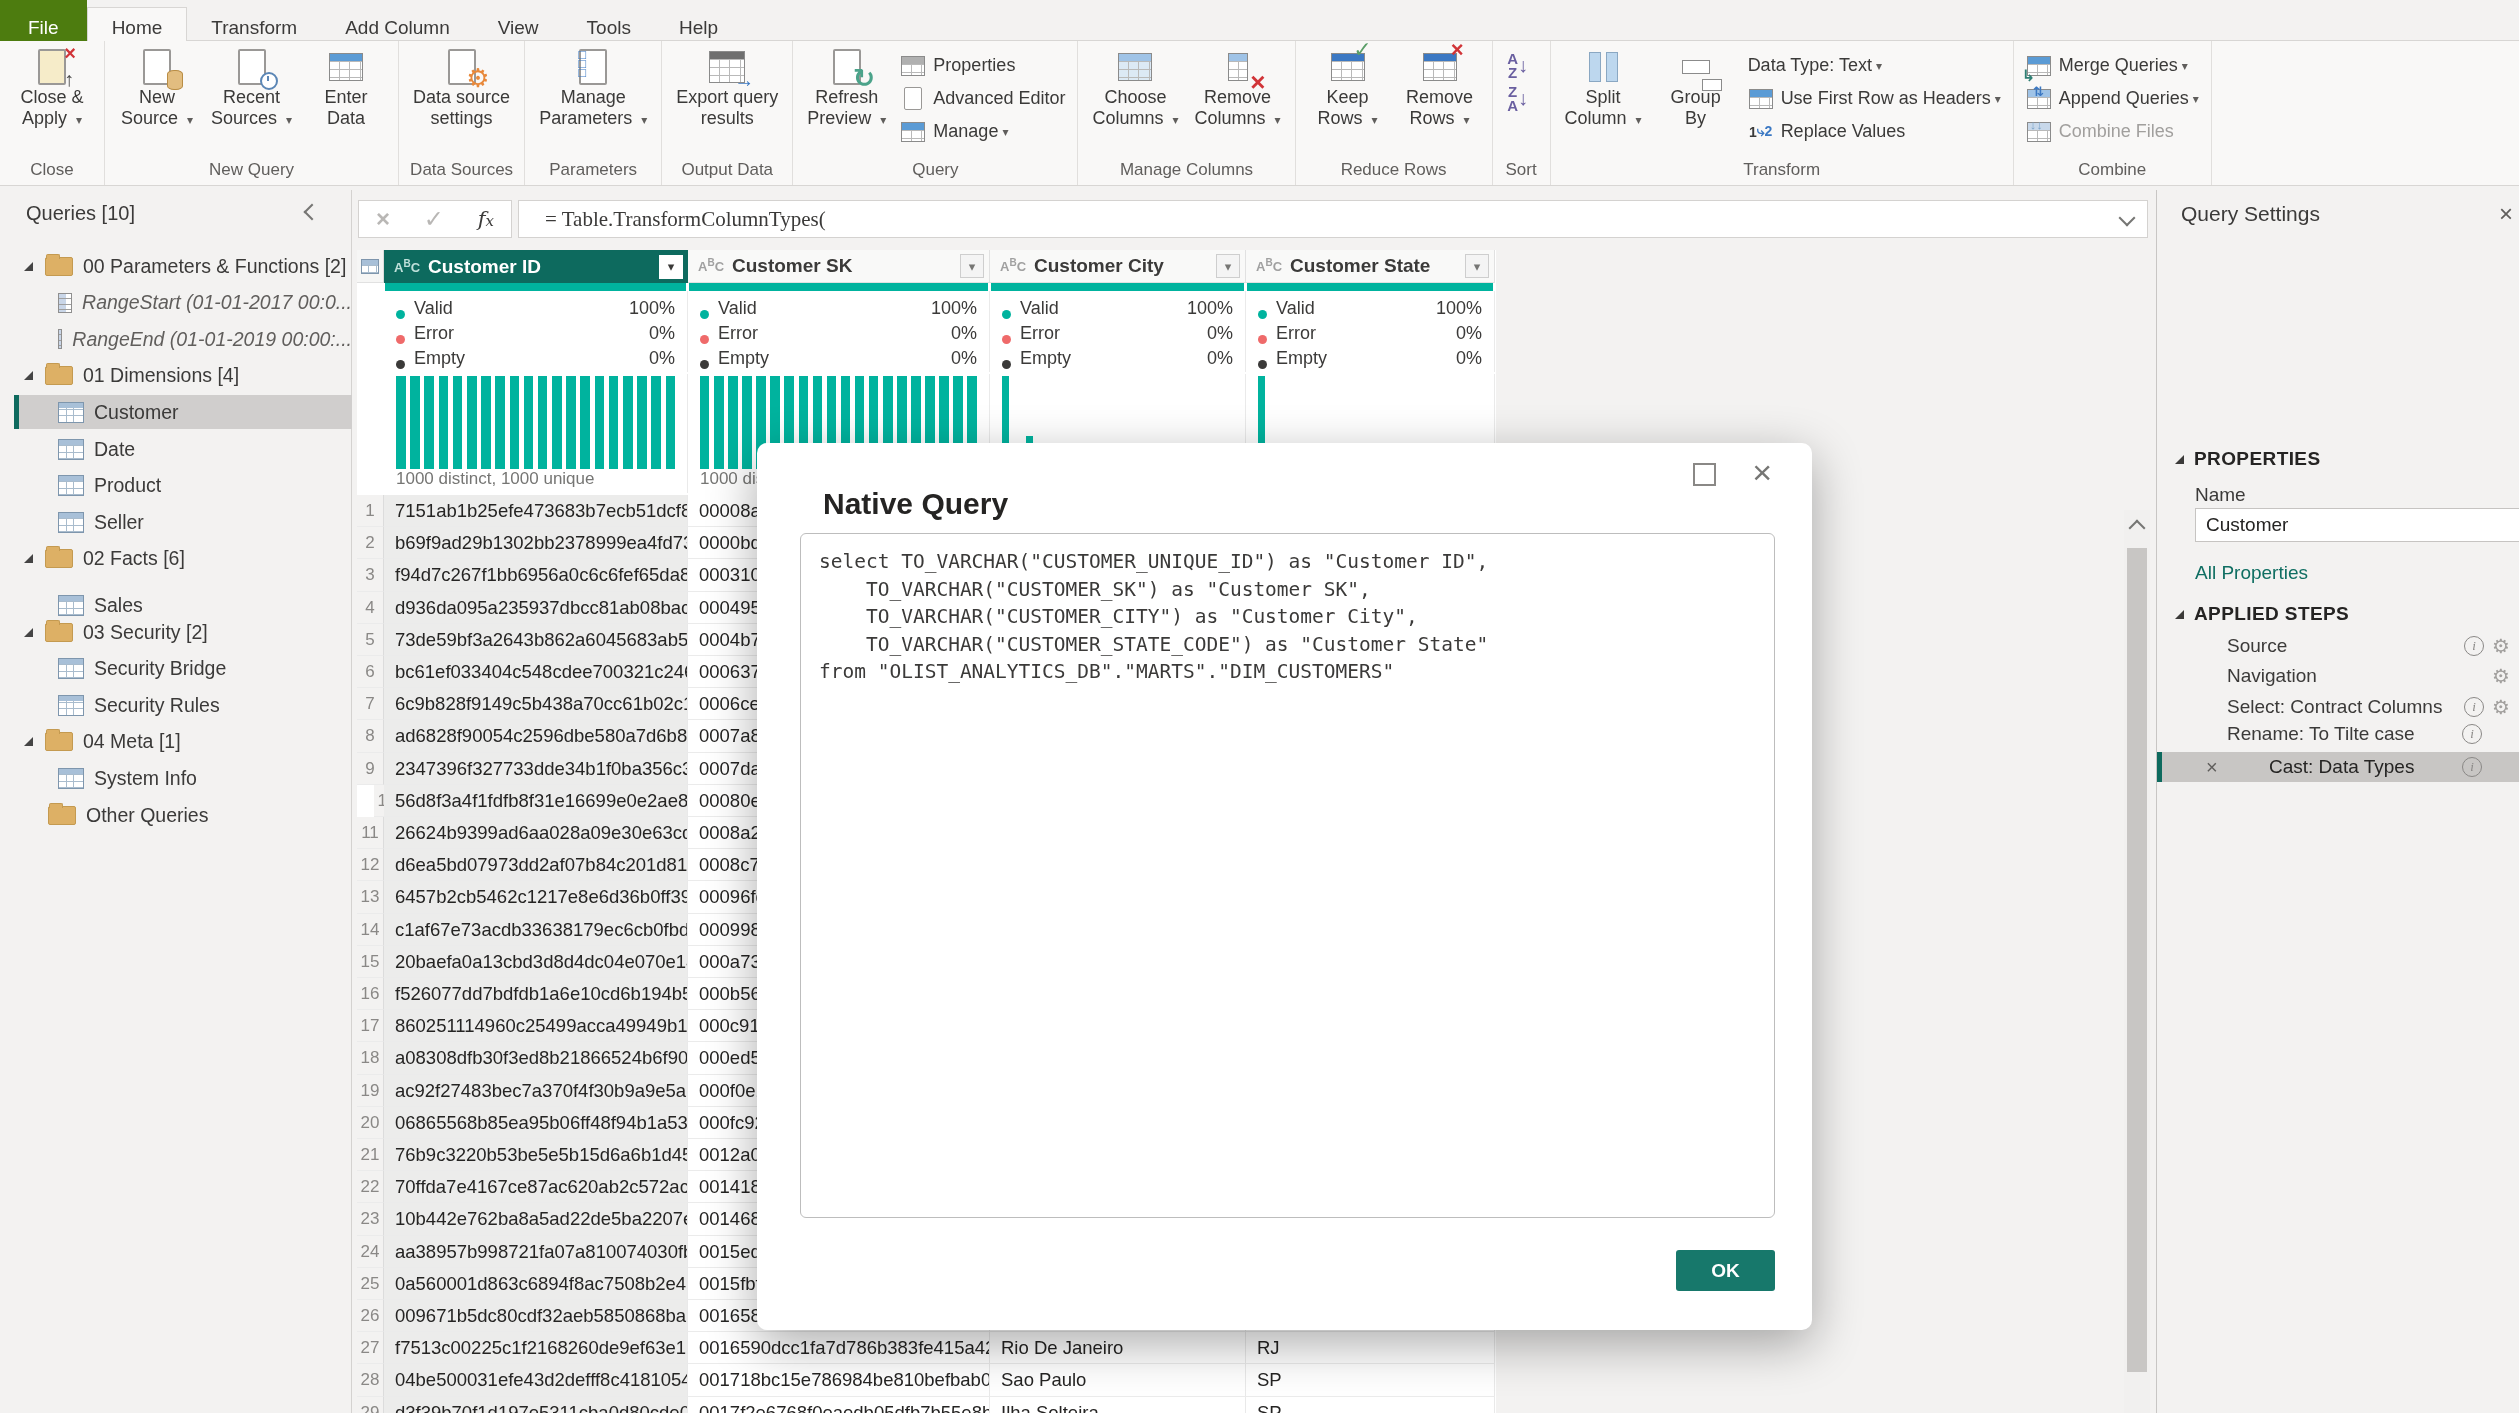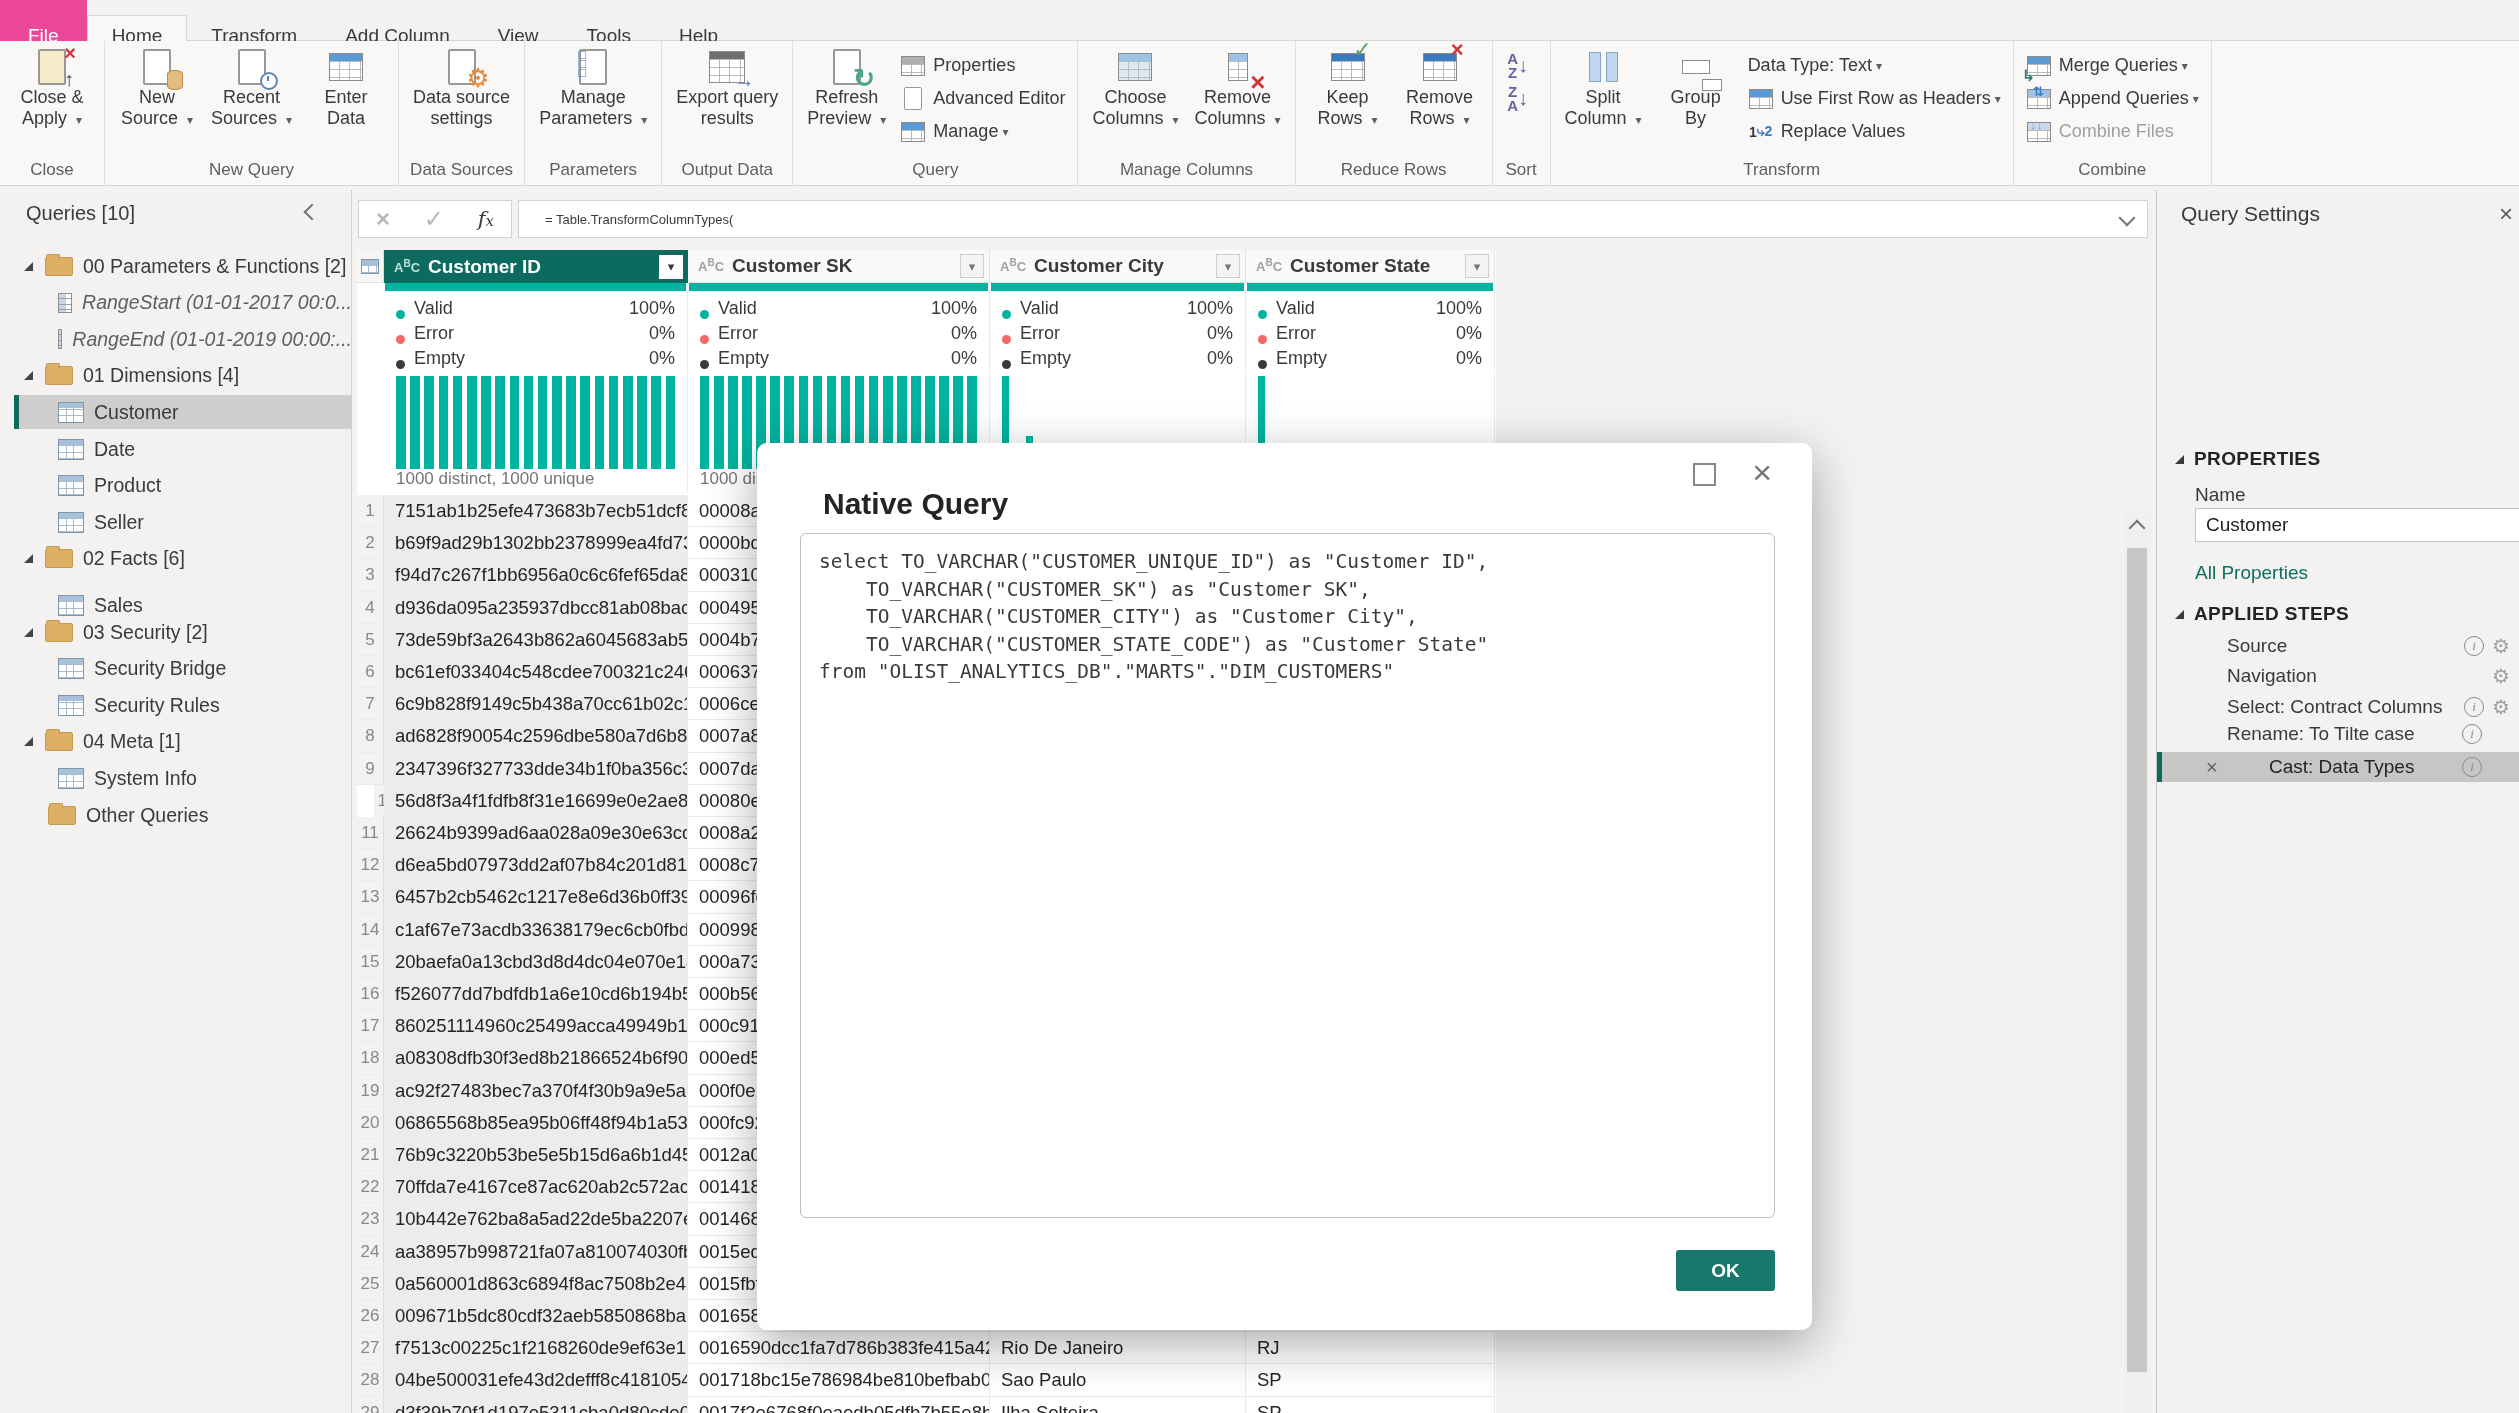--- a/index.html
+++ b/index.html
@@ -3,21 +3,21 @@
 <meta charset="utf-8">
 <style>
   html,body{margin:0;padding:0;}
   body{width:2519px;height:1413px;overflow:hidden;position:relative;background:#f3f2f1;
        font-family:"Liberation Sans","DejaVu Sans",sans-serif;color:#3b3a39;
        -webkit-font-smoothing:antialiased;}
   .abs{position:absolute;}
   
   #tabstrip{left:0;top:0;width:2519px;height:40px;background:#f3f2f1;border-bottom:1px solid #d8d6d4;}
   .tab{display:inline-block;height:40px;line-height:40px;padding:0 24px;font-size:19px;color:#3b3a39;cursor:default;}
-  .tab.file{background:#ec4899;color:#fff;padding:16px 28px;}
+  .tab.file{background:#4d7c0f;color:#fff;padding:8px 28px;}
   .tab.active{background:#f9f8f7;border:1px solid #d8d6d4;border-bottom:1px solid #f9f8f7;box-sizing:border-box;}
   
   #ribbon{left:0;top:41px;width:2519px;height:144px;background:#f9f8f7;border-bottom:1px solid #d8d6d4;display:flex;align-items:stretch;}
   .rgroup{position:relative;display:flex;flex-direction:column;border-right:1px solid #e1dfdd;padding:2px 6px 0 6px;}
   .rgroup-items{flex:1;display:flex;align-items:flex-start;}
   .rgroup-label{height:26px;line-height:22px;text-align:center;font-size:17px;color:#605e5c;}
   .rbig{display:flex;flex-direction:column;align-items:center;width:auto;min-width:76px;padding:4px 8px 0 8px;text-align:center;cursor:default;}
   .rbig .ric{height:44px;display:flex;align-items:center;justify-content:center;}
   .rbig .rlbl{font-size:18px;line-height:21px;color:#3b3a39;white-space:nowrap;}
   .rstack{display:flex;flex-direction:column;justify-content:flex-start;padding-top:6px;}
@@ -65,21 +65,21 @@
         repeating-linear-gradient(to bottom, rgba(0,0,0,0) 0 4.5px, #9f9f9f 4.5px 5.5px),
         linear-gradient(to right,#c9d6e8 0 7px,#fff 7px);}
   .qrow .lbl{margin-left:10px;white-space:nowrap;}
   .qrow .italic{font-style:italic;color:#605e5c;}
   
   #fb-icons{left:358px;top:200px;width:154px;height:38px;background:#fff;border:1px solid #d4d2d0;box-sizing:border-box;display:flex;align-items:center;justify-content:space-around;}
   #fb-x{color:#b9b7b5;font-size:24px;font-weight:bold;}
   #fb-check{color:#b9b7b5;font-size:24px;font-weight:bold;}
   #fb-fx{color:#3b3a39;font-size:21px;font-family:"DejaVu Serif",serif;font-style:italic;}
   #fb-input{left:518px;top:200px;width:1630px;height:38px;background:#fff;border:1px solid #d4d2d0;box-sizing:border-box;display:flex;align-items:center;}
-  #fb-text{margin-left:26px;font-family:Liberation Sans, sans-serif;font-size:13px;color:#3b3a39;flex:1;}
+  #fb-text{margin-left:26px;font-family:Liberation Serif, serif;font-size:21px;color:#3b3a39;flex:1;}
   #fb-expand{margin-right:14px;}
   
   #grid{left:357px;top:250px;width:1139px;height:1163px;background:#fff;}
   .ghead{position:absolute;top:0;height:33px;box-sizing:border-box;display:flex;align-items:center;font-size:19px;font-weight:bold;background:#f9f9f8;border-right:1px solid #e1e1e1;border-bottom:1px solid #e1e1e1;color:#3b3a39;}
   .ghead.sel{background:#0d6a5e;color:#fff;border-right:none;border-bottom:none;}
   .ghead .abc{font-size:13px;font-weight:bold;color:#a0a0a0;margin:0 8px 0 10px;letter-spacing:0;}
   .ghead.sel .abc{color:#bfe0da;}
   .abc sup{font-size:10px;}
   .ghead .htxt{flex:1;white-space:nowrap;overflow:hidden;}
   .gdrop{width:24px;height:24px;box-sizing:border-box;border:1px solid #cecece;background:#f4f4f4;margin-right:5px;display:flex;align-items:center;justify-content:center;font-size:13px;color:#767674;}

